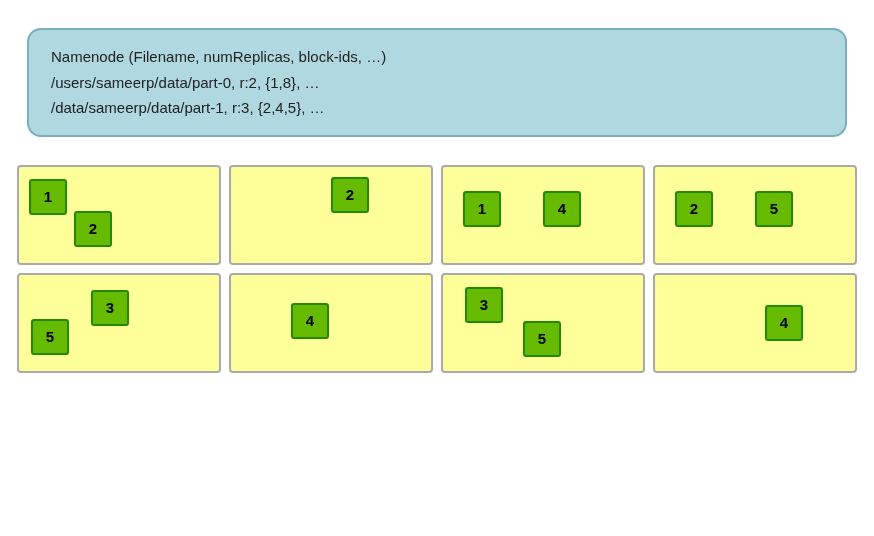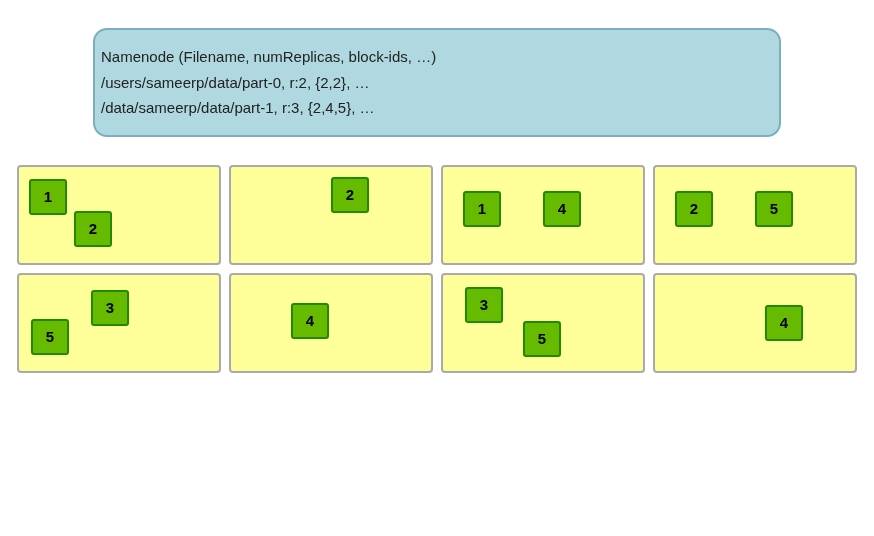--- a/index.html
+++ b/index.html
@@ -25,22 +25,22 @@
       font-size: 22px;
       color: #333;
       margin-bottom: 14px;
       margin-top: 4px;
     }
 
     .namenode-box {
       background: #b0d8e0;
       border: 2px solid #7ab0be;
       border-radius: 14px;
-      padding: 14px 6px;
-      width: 688px;
+      padding: 14px 22px;
+      width: 820px;
       font-size: 15px;
       line-height: 1.7;
       color: #222;
       margin-bottom: 18px;
     }
 
     .datanodes-label {
       font-size: 19px;
       color: #333;
       margin-bottom: 10px;
@@ -82,21 +82,21 @@
     }
   </style>
 </head>
 <body>
 
 <div class="page">
   <div class="title"></div>
 
   <div class="namenode-box">
     <div>Namenode (Filename, numReplicas, block-ids, …)</div>
-    <div>/users/sameerp/data/part-0, r:2, {2,2}, …</div>
+    <div>/users/sameerp/data/part-0, r:2, {1,8}, …</div>
     <div>/data/sameerp/data/part-1, r:3, {2,4,5}, …</div>
   </div>
 
   <div class="datanodes-label"></div>
 
   <div class="datanode-grid" id="datanode-grid">
   <div class="datanode-cell">
         <div class="block" style="top: 12px; left: 10px;">1</div>
         <div class="block" style="top: 44px; left: 55px;">2</div>
       </div>

